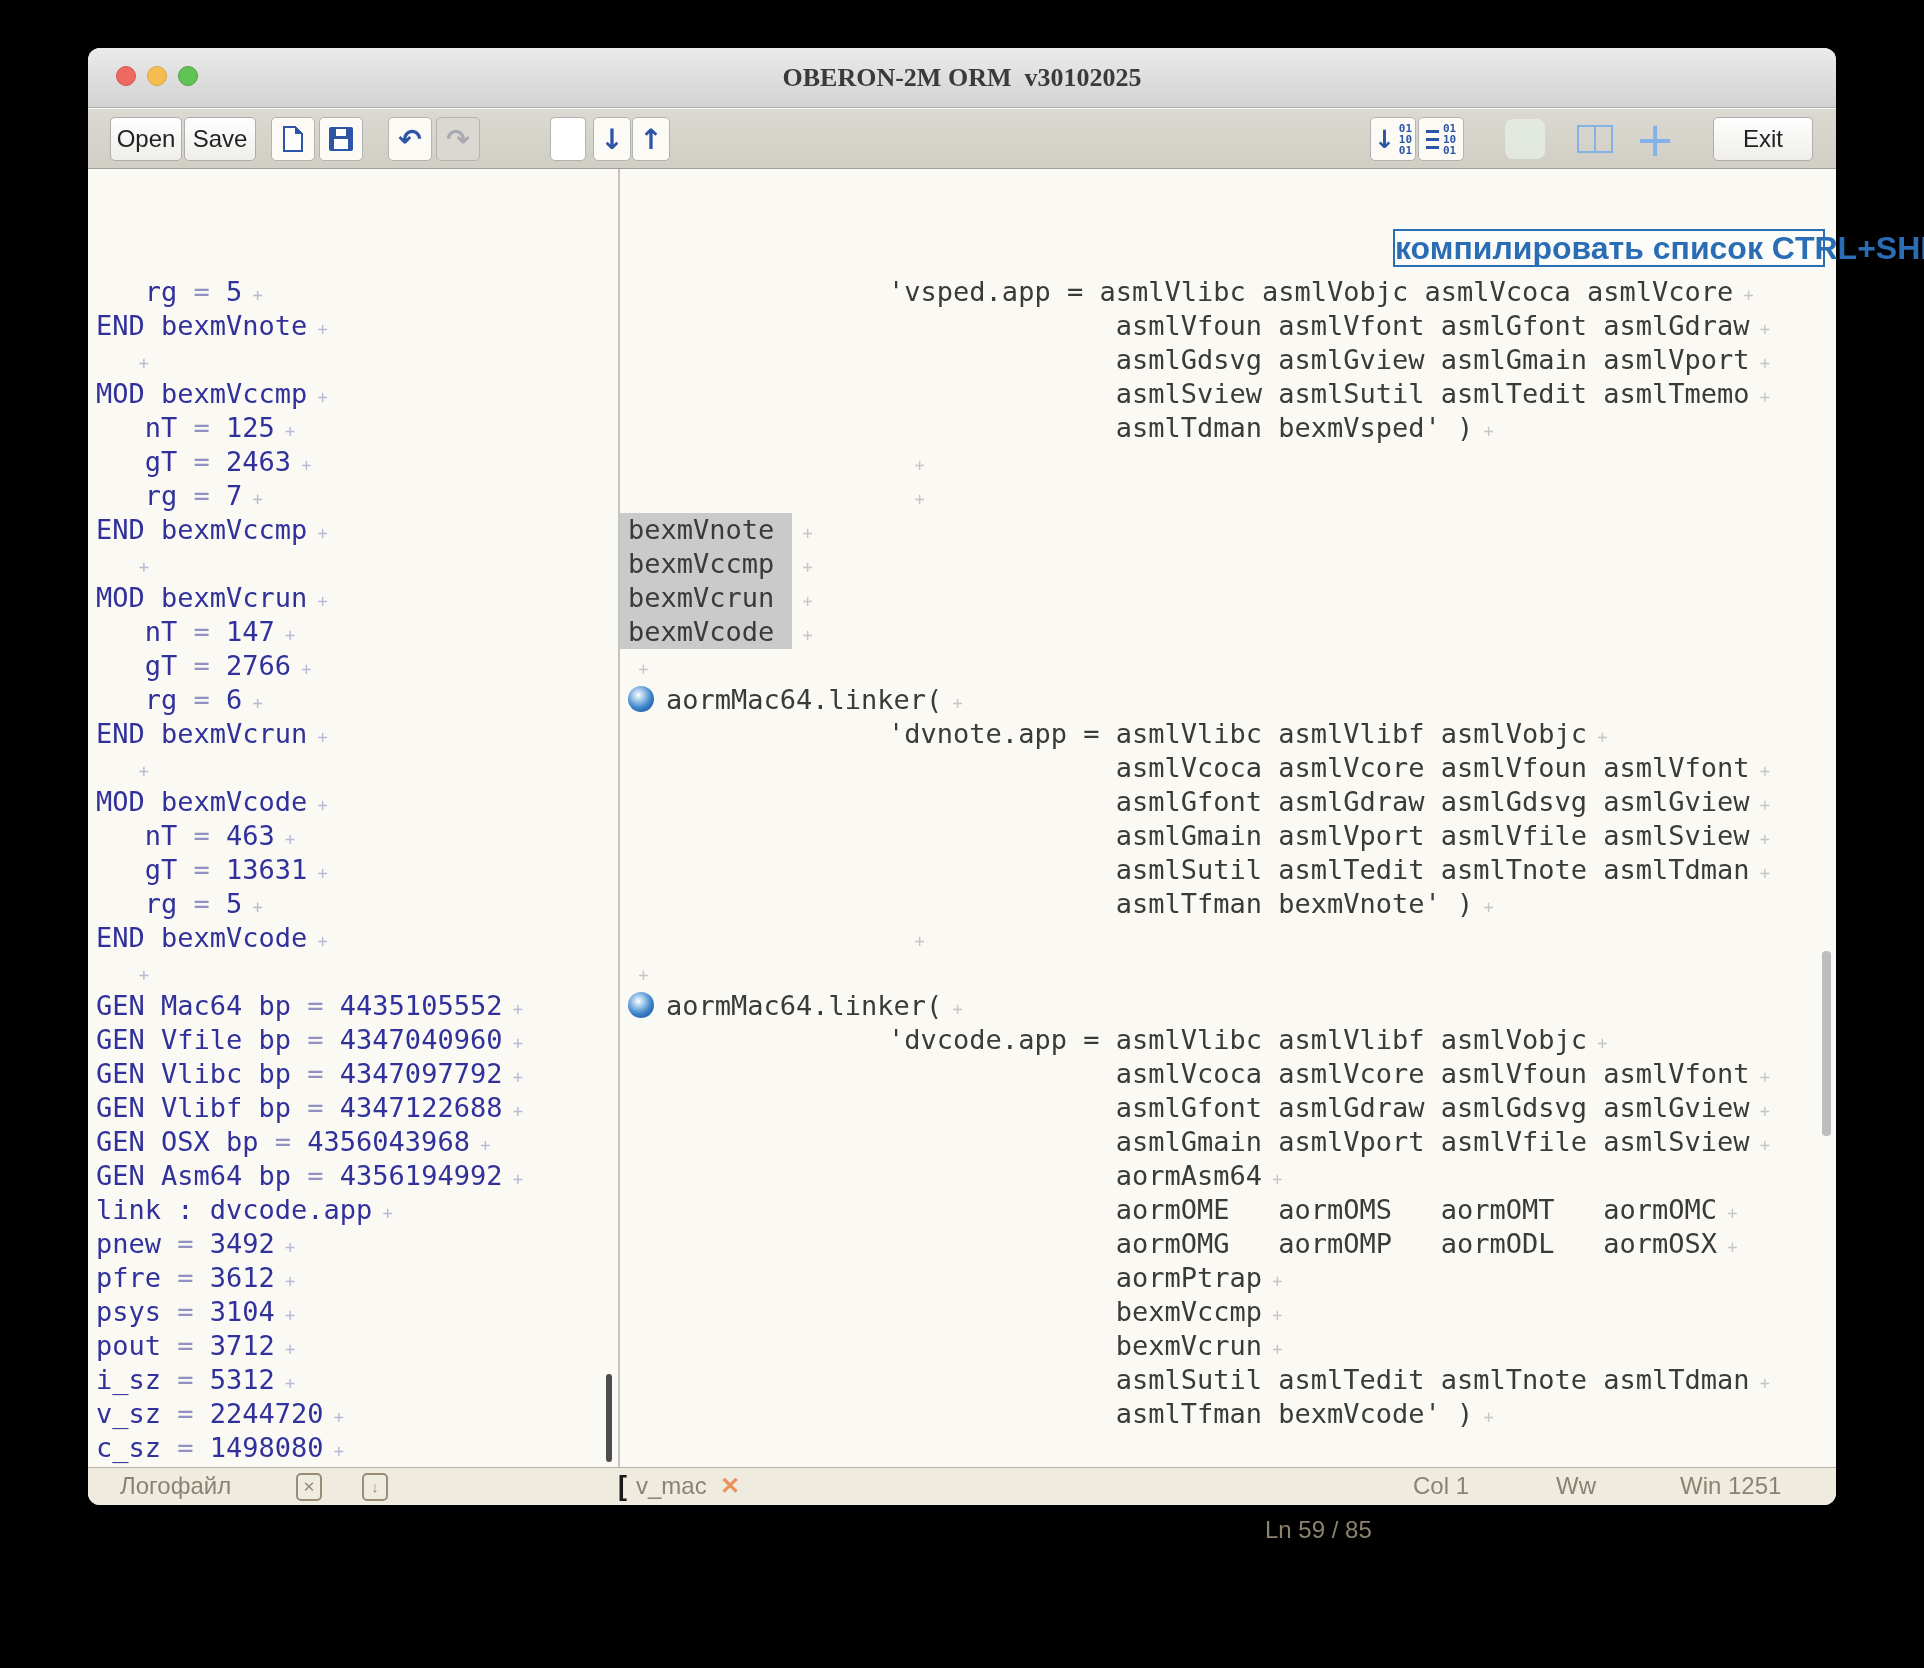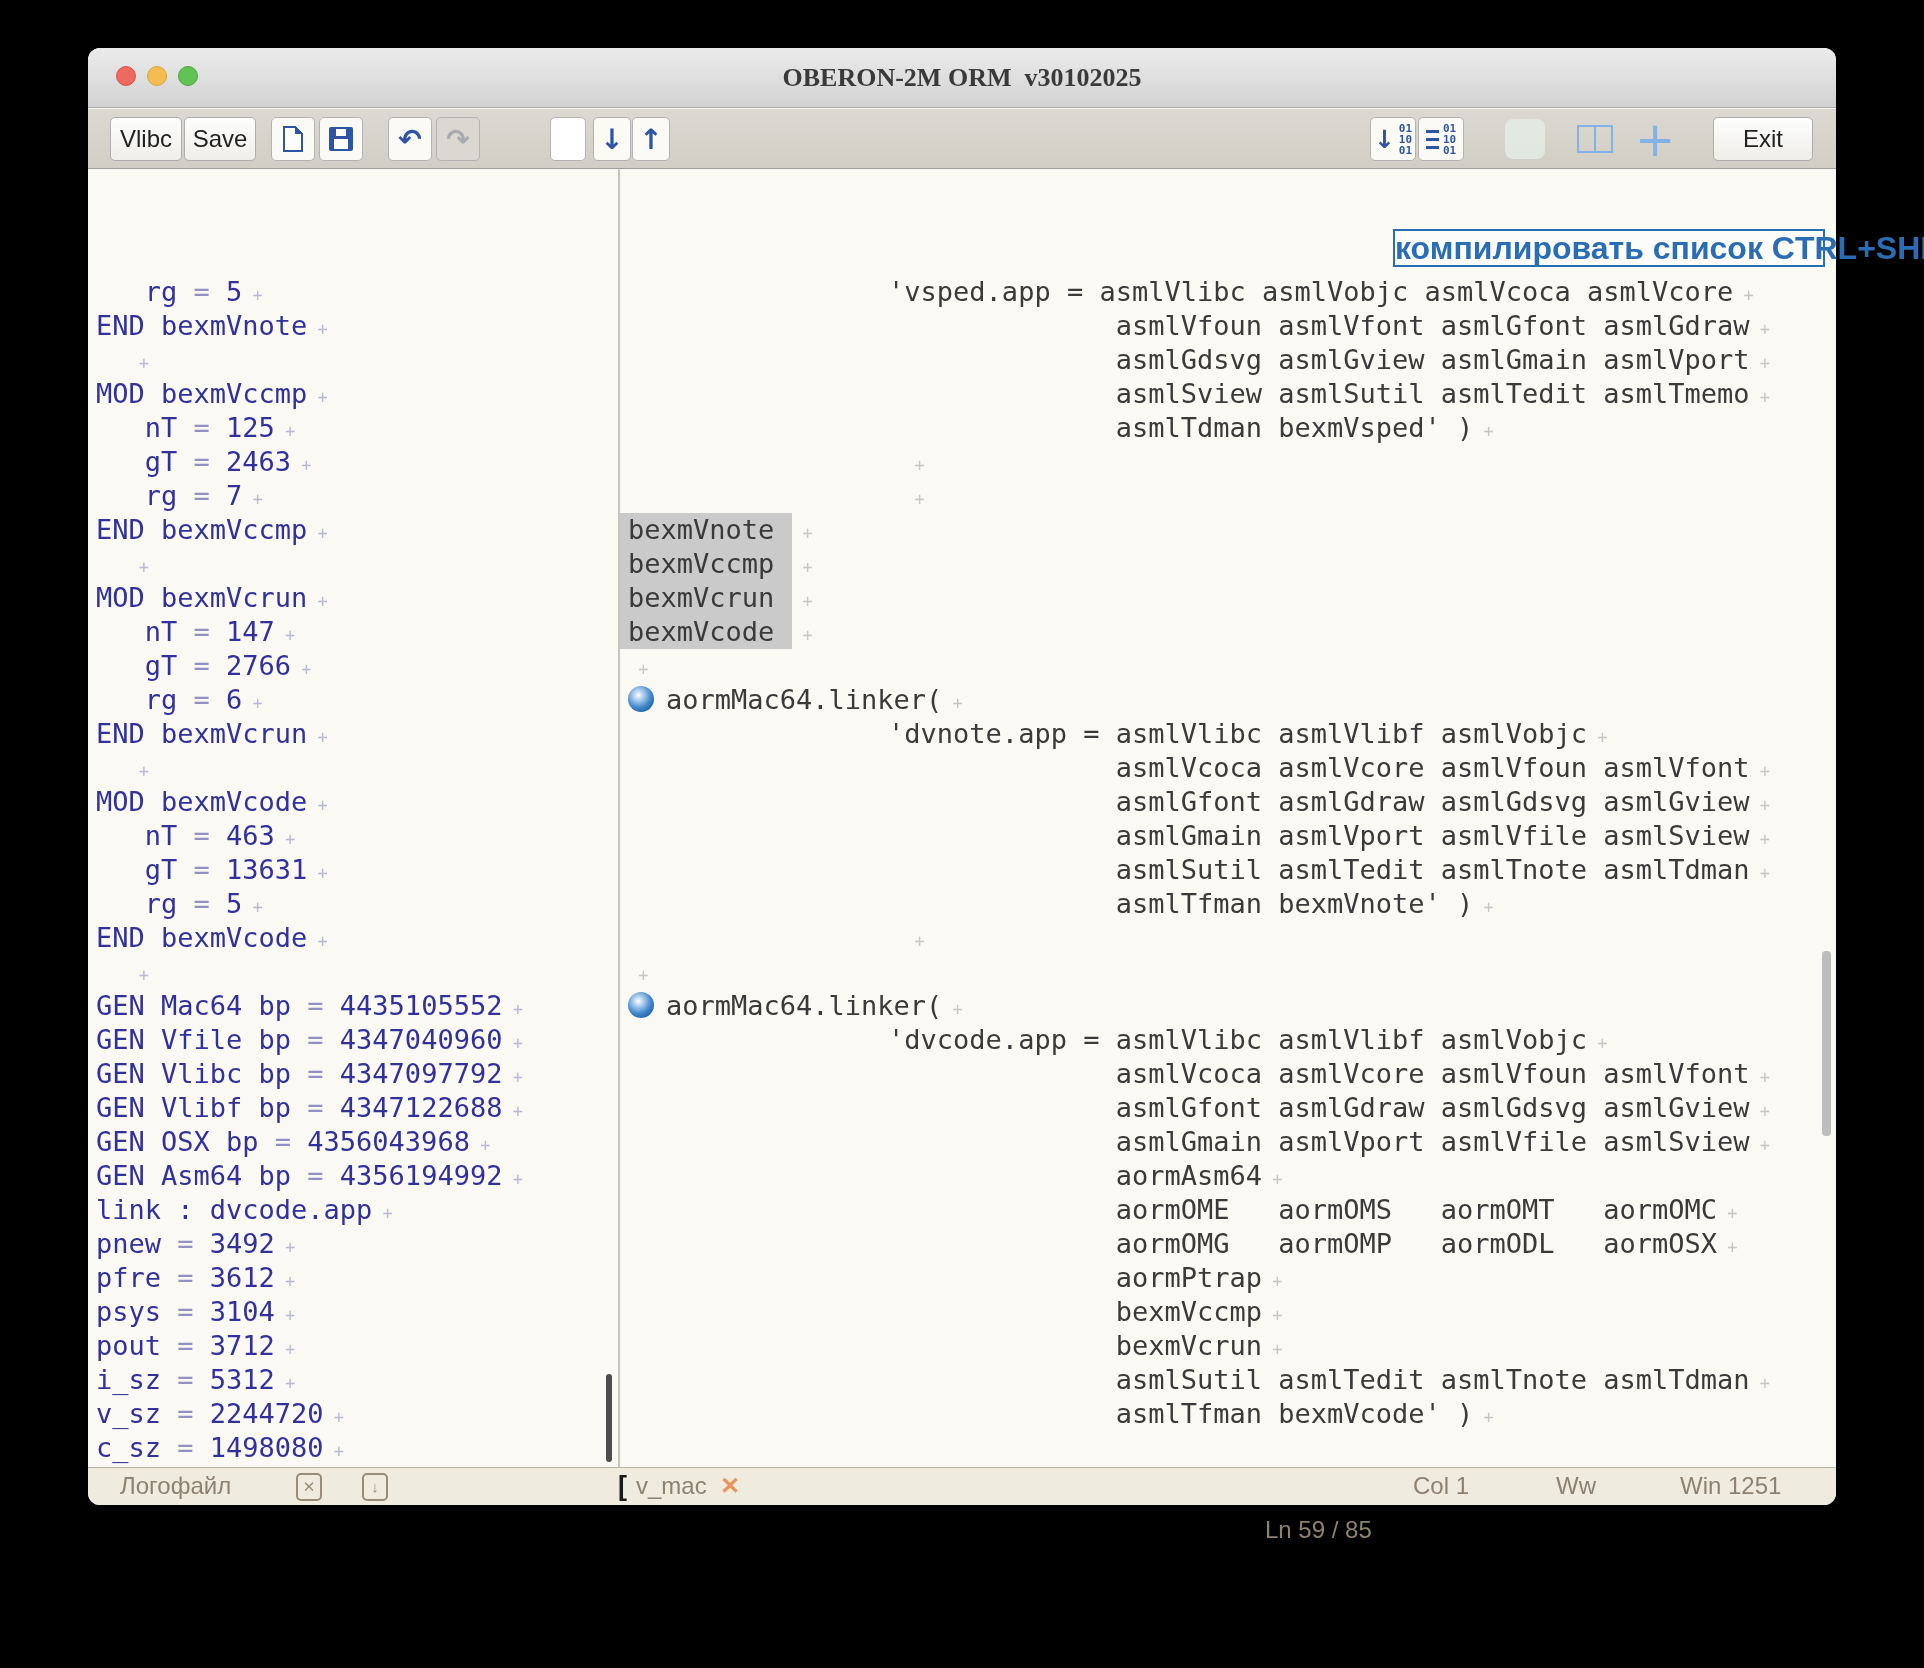--- a/index.html
+++ b/index.html
@@ -78,21 +78,21 @@
 <div class="window">
 
   <div class="titlebar">
     <span class="tl tl-red"></span>
     <span class="tl tl-yellow"></span>
     <span class="tl tl-green"></span>
     <div class="title">OBERON-2M ORM  v30102025</div>
   </div>
 
   <div class="toolbar">
-    <div class="tbtn" style="left:22px;width:72px;">Vlibc</div>
+    <div class="tbtn" style="left:22px;width:72px;">Open</div>
     <div class="tbtn" style="left:96px;width:72px;">Save</div>
 
     <div class="ibtn" style="left:183px;">
       <span class="page-ic">
           <span class="page-fold"></span>
         </span>
     </div>
     <div class="ibtn" style="left:231px;">
       <span class="floppy-ic"></span>
     </div>

